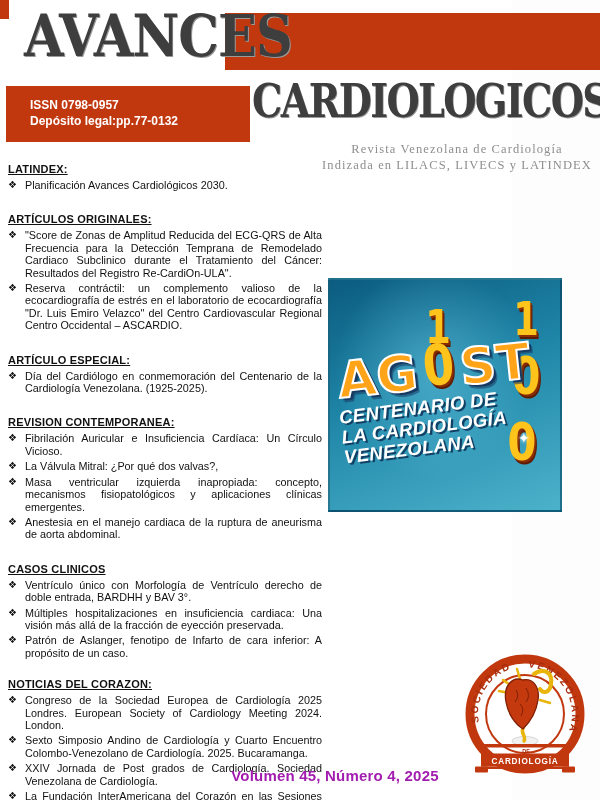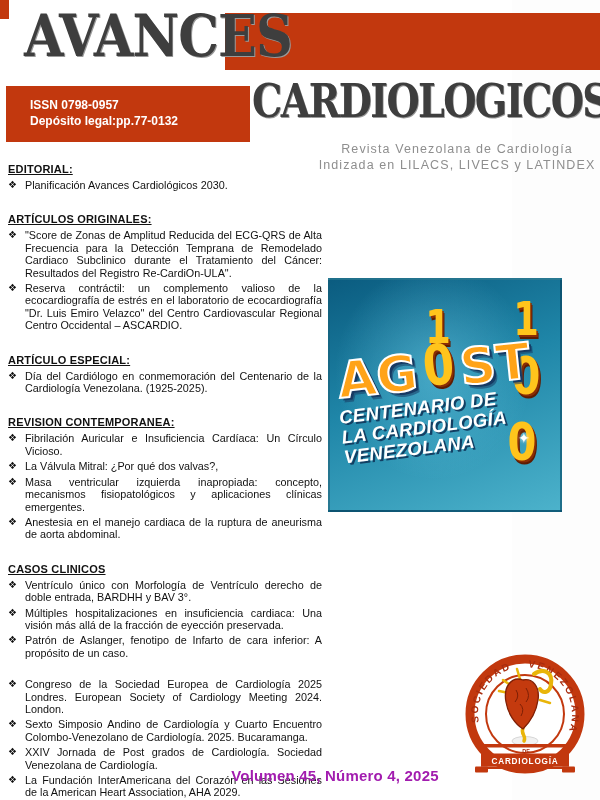--- a/index.html
+++ b/index.html
@@ -12,21 +12,21 @@
   .red-rect-top{position:absolute;left:225px;top:13px;width:375px;height:57px;background:var(--red);}
   .title1{position:absolute;left:24px;top:2px;font-family:"DejaVu Serif",serif;font-weight:700;
           font-size:58px;color:#3e3e3e;letter-spacing:-1px;transform:scaleX(.88);transform-origin:left top;
           z-index:3;text-shadow:1px 1px 0 #9a9a9a;}
   .issn-box{position:absolute;left:6px;top:86px;width:244px;height:56px;background:var(--red);
             color:#fff;font-weight:700;font-size:12px;line-height:1.3;padding:12px 12px 0 24px;box-sizing:border-box;}
   .title2{position:absolute;left:252px;top:74px;font-family:"DejaVu Serif",serif;font-weight:700;
           font-size:46px;color:#3e3e3e;letter-spacing:-2px;transform:scaleX(.83);transform-origin:left top;
           z-index:3;text-shadow:1px 1px 0 #9a9a9a;}
   .subtitle{position:absolute;left:318px;top:141px;width:278px;text-align:center;color:#8e8e8e;
-            font-size:12.5px;letter-spacing:1.1px;line-height:1.28;}
+            font-size:12.5px;letter-spacing:1.1px;line-height:1.28;font-family:Liberation Serif, serif;}
 
   
   .toc{position:absolute;left:8px;top:163px;width:314px;color:#111;}
   .toc-section{margin-top:22px;}
   .toc-section:first-child{margin-top:0;}
   .toc-section.gap-large{margin-top:19px;}
   .toc-heading{font-size:11px;font-weight:700;text-decoration:underline;margin:0 0 4px 0;letter-spacing:.2px;}
   .toc-item{display:flex;margin:0 0 3px 0;font-size:10.8px;line-height:1.15;}
   .bullet{width:17px;flex:0 0 17px;font-size:10px;padding-top:0;}
   .item-text{flex:1;text-align:justify;}
@@ -76,21 +76,21 @@
   </div>
   <div class="title2">CARDIOLOGICOS</div>
 
   <div class="subtitle">
     <div>Revista Venezolana de Cardiología</div>
     <div>Indizada en LILACS, LIVECS y LATINDEX</div>
   </div>
 
   <div class="toc">
       <div class="toc-section">
-        <div class="toc-heading">EDITORIAL:</div>
+        <div class="toc-heading">LATINDEX:</div>
         <div class="toc-item">
           <span class="bullet">❖</span>
           <span class="item-text">Planificación Avances Cardiológicos 2030.</span>
         </div>
       </div>
       <div class="toc-section">
         <div class="toc-heading">ARTÍCULOS ORIGINALES:</div>
         <div class="toc-item">
           <span class="bullet">❖</span>
           <span class="item-text">"Score de Zonas de Amplitud Reducida del ECG-QRS de Alta Frecuencia para la Detección Temprana de Remodelado Cardiaco Subclinico durante el Tratamiento del Cáncer: Resultados del Registro Re-CardiOn-ULA".</span>
@@ -135,20 +135,21 @@
         <div class="toc-item">
           <span class="bullet">❖</span>
           <span class="item-text">Múltiples hospitalizaciones en insuficiencia cardiaca: Una visión más allá de la fracción de eyección preservada.</span>
         </div>
         <div class="toc-item">
           <span class="bullet">❖</span>
           <span class="item-text">Patrón de Aslanger, fenotipo de Infarto de cara inferior: A propósito de un caso.</span>
         </div>
       </div>
       <div class="toc-section gap-large">
+        <div class="toc-heading">NOTICIAS DEL CORAZON:</div>
         <div class="toc-item">
           <span class="bullet">❖</span>
           <span class="item-text">Congreso de la Sociedad Europea de Cardiología 2025 Londres. European Society of Cardiology Meeting 2024. London.</span>
         </div>
         <div class="toc-item">
           <span class="bullet">❖</span>
           <span class="item-text">Sexto Simposio Andino de Cardiología y Cuarto Encuentro Colombo-Venezolano de Cardiología. 2025. Bucaramanga.</span>
         </div>
         <div class="toc-item">
           <span class="bullet">❖</span>

